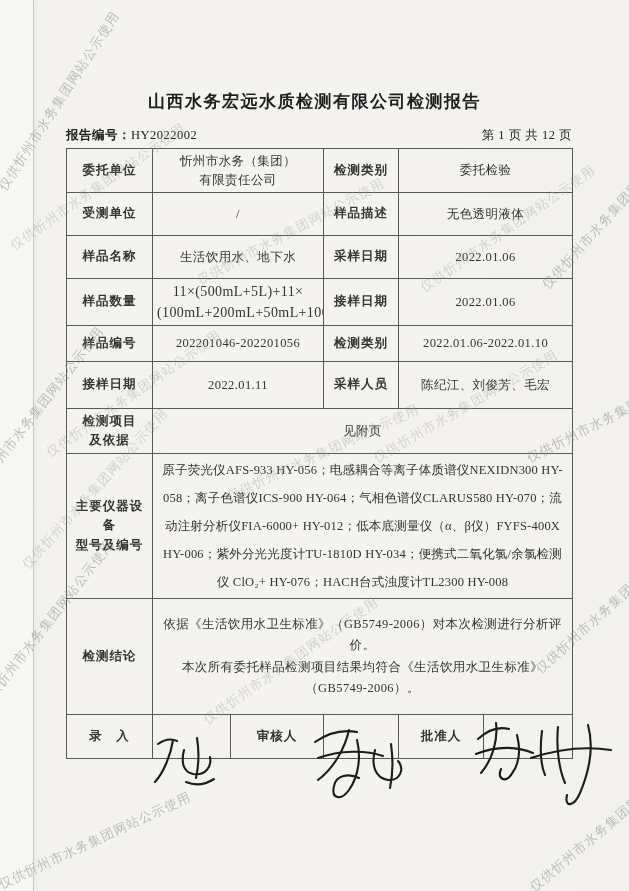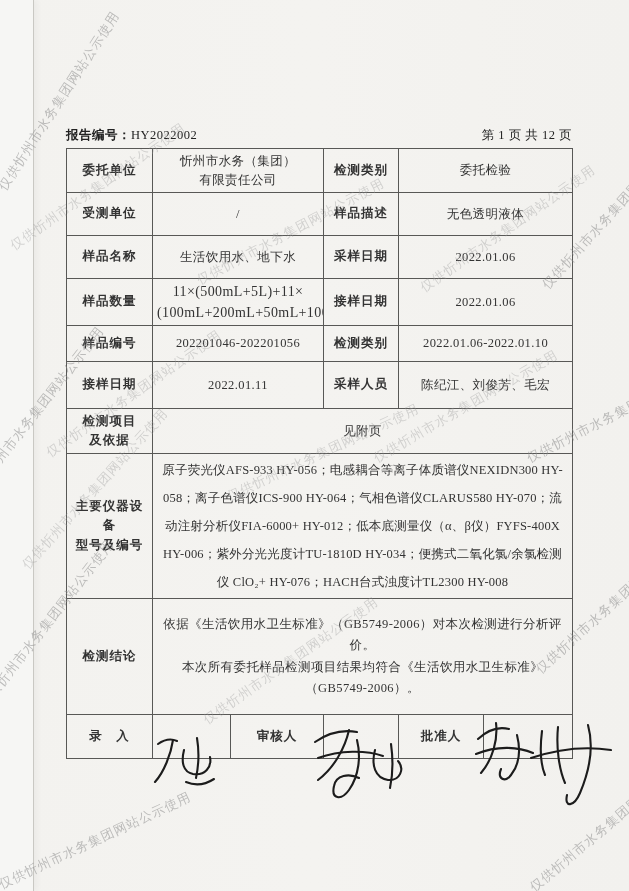--- a/index.html
+++ b/index.html
@@ -69,20 +69,21 @@
   .sig{position:absolute;z-index:6;pointer-events:none;}
   .sig path{fill:none;stroke:#1c1c1c;stroke-width:2.1;stroke-linecap:round;stroke-linejoin:round;}
 </style>
 </head>
 <body>
 
 <div class="page">
 
   <div class="scan-edge"></div>
 
+  <div class="title">山西水务宏远水质检测有限公司检测报告</div>
 
   <div class="meta">
     <span><span class="lblpart">报告编号：</span><span class="numpart">HY2022002</span></span>
     <span class="numpart">第 1 页 共 12 页</span>
   </div>
 
   <table class="report">
     <colgroup>
       <col style="width:86px">
         <col style="width:78px">

